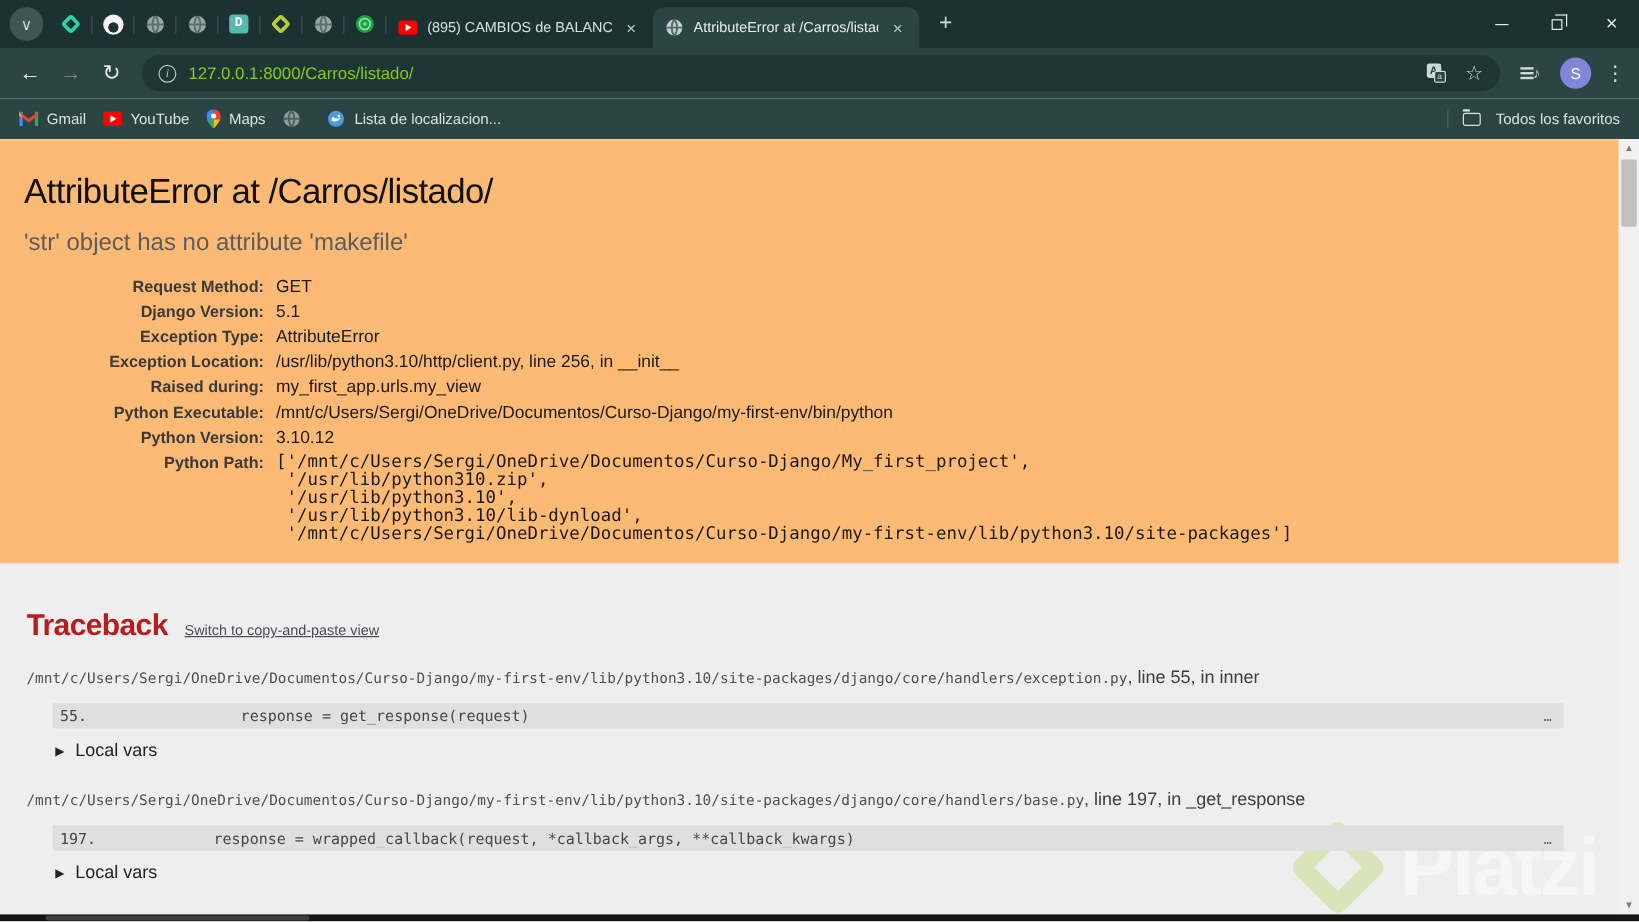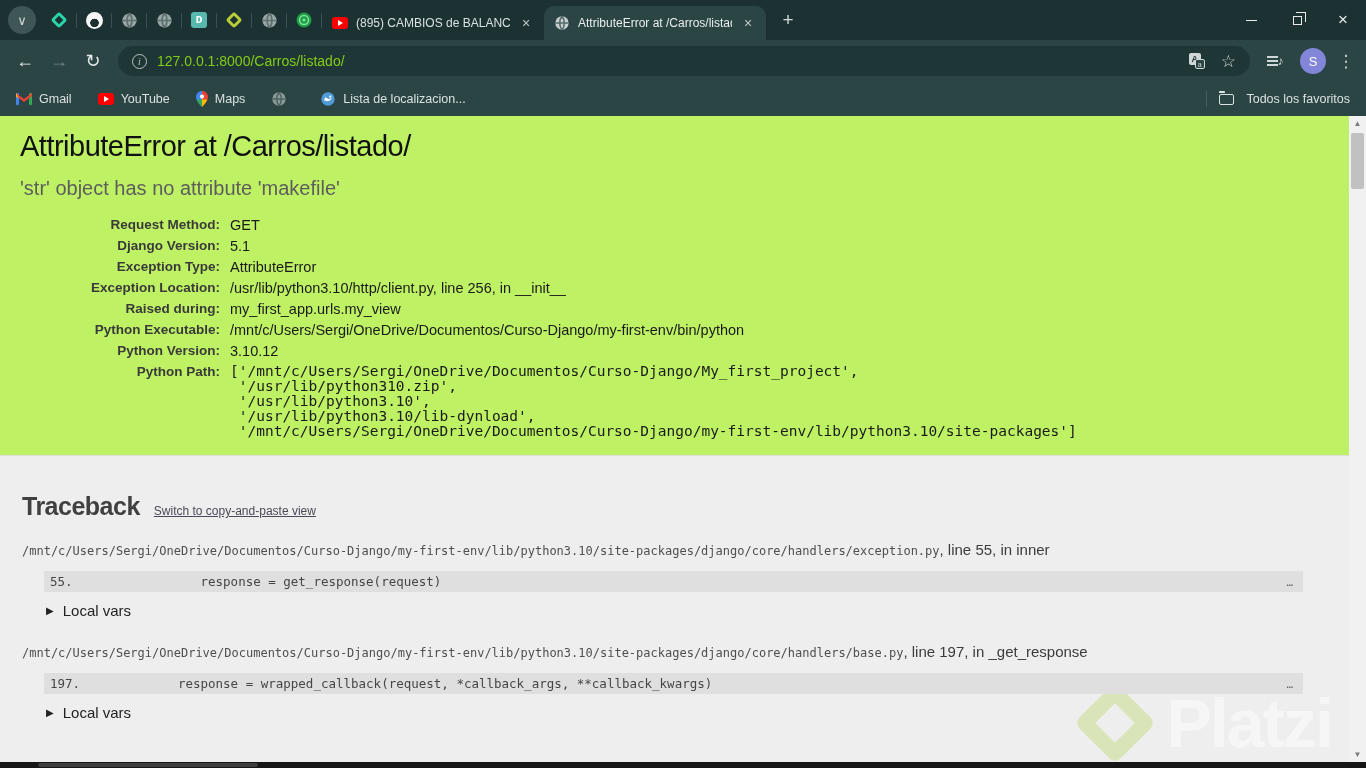--- a/index.html
+++ b/index.html
@@ -63,45 +63,45 @@
   .star { color:#cfd8d8; font-size:17px; }
   .media-btn { width:34px; height:34px; display:flex; align-items:center; justify-content:center; gap:2px; }
   .mlines { width:11px; height:2px; background:#cfd8d8; box-shadow:0 -4px 0 #cfd8d8, 0 4px 0 #cfd8d8; }
   .mnote { color:#cfd8d8; font-size:12px; margin-left:-2px; }
   .avatar { width:26px; height:26px; border-radius:50%; background:#8286d9; color:#fff; font-size:13px;
             display:flex; align-items:center; justify-content:center; margin:0 8px; }
   .morebtn { width:24px; display:flex; align-items:center; justify-content:center; color:#cfd8d8; font-size:17px; }
 
   
   .bookmarks { height:34px; background:#2b4444; display:flex; align-items:center; padding:0 16px;
-               gap:26px; flex-shrink:0; }
+               gap:14px; flex-shrink:0; }
   .bm { display:flex; align-items:center; gap:7px; font-size:12.5px; color:#dbe2e2; }
   .bm-right { margin-left:auto; display:flex; align-items:center; gap:12px; font-size:12.5px; color:#dbe2e2; }
   .vdiv { width:1px; height:16px; background:#46605f; }
   .folder-icon { width:15px; height:11px; border:1.4px solid #dbe2e2; border-radius:2px; position:relative; }
   .folder-icon::before { content:""; position:absolute; left:-1px; top:-4px; width:6px; height:2.5px;
                          background:#dbe2e2; border-radius:1px 1px 0 0; }
 
   
   .content { position:relative; flex:1; background:#eeeeee; overflow:hidden; }
   .page { position:absolute; inset:0 17px 6px 0; overflow:hidden; }
 
-  .summary { background:#bef264; border-bottom:1px solid #ddd; padding:10px 20px 14px; position:relative; z-index:1; }
+  .summary { background:#fdba74; border-bottom:1px solid #ddd; padding:24px 20px 14px; position:relative; z-index:1; }
   .summary h1 { font-size:29px; font-weight:normal; color:#111; margin:4px 0 14px; letter-spacing:-0.5px; }
   .summary h2 { font-size:20px; font-weight:normal; color:#5d5d5d; margin:0 0 14px; }
   table.meta { border-collapse:collapse; }
   table.meta th { text-align:right; padding:2.5px 10px 2.5px 0; font-size:13.5px; color:#3a3a3a;
                   white-space:nowrap; vertical-align:top; min-width:210px; }
   table.meta td { font-size:14.5px; color:#1a1a1a; padding:2.5px 0; vertical-align:top; }
   td.mono { font-family:"DejaVu Sans Mono","Liberation Mono",monospace; font-size:12px; color:#222; }
   td.pre { white-space:pre; line-height:15px; }
 
   .traceback { padding:8px 22px 0; position:relative; z-index:1; }
   .tb-head { display:flex; align-items:baseline; gap:14px; margin:12px 0 20px; }
-  .tb-title { font-size:25px; font-weight:bold; color:#404040; letter-spacing:-0.5px; }
+  .tb-title { font-size:25px; font-weight:bold; color:#b91c1c; letter-spacing:-0.5px; }
   .tb-switch { font-size:12px; color:#4a4a58; text-decoration:underline; cursor:pointer;margin-top:28px; }
   .frame { margin-bottom:10px; }
   .frame-path { font-family:"DejaVu Sans Mono","Liberation Mono",monospace; font-size:12px; color:#4f4f4f; }
   .frame-suffix { font-size:15px; color:#3c3c3c; }
   .code-row { margin:12px 24px 0 22px; background:#dfdfdf; padding:3px 10px 3px 6px;
               font-family:"DejaVu Sans Mono","Liberation Mono",monospace; font-size:12.5px; color:#464646;
               white-space:pre; display:flex; align-items:flex-end; position:relative; z-index:1; }
   .code-text { flex:1; overflow:hidden; }
   .code-ellipsis { color:#666; font-size:11px; }
   .localvars { margin:10px 0 24px 24px; font-size:15px; color:#222; display:flex; align-items:center; gap:9px; }

